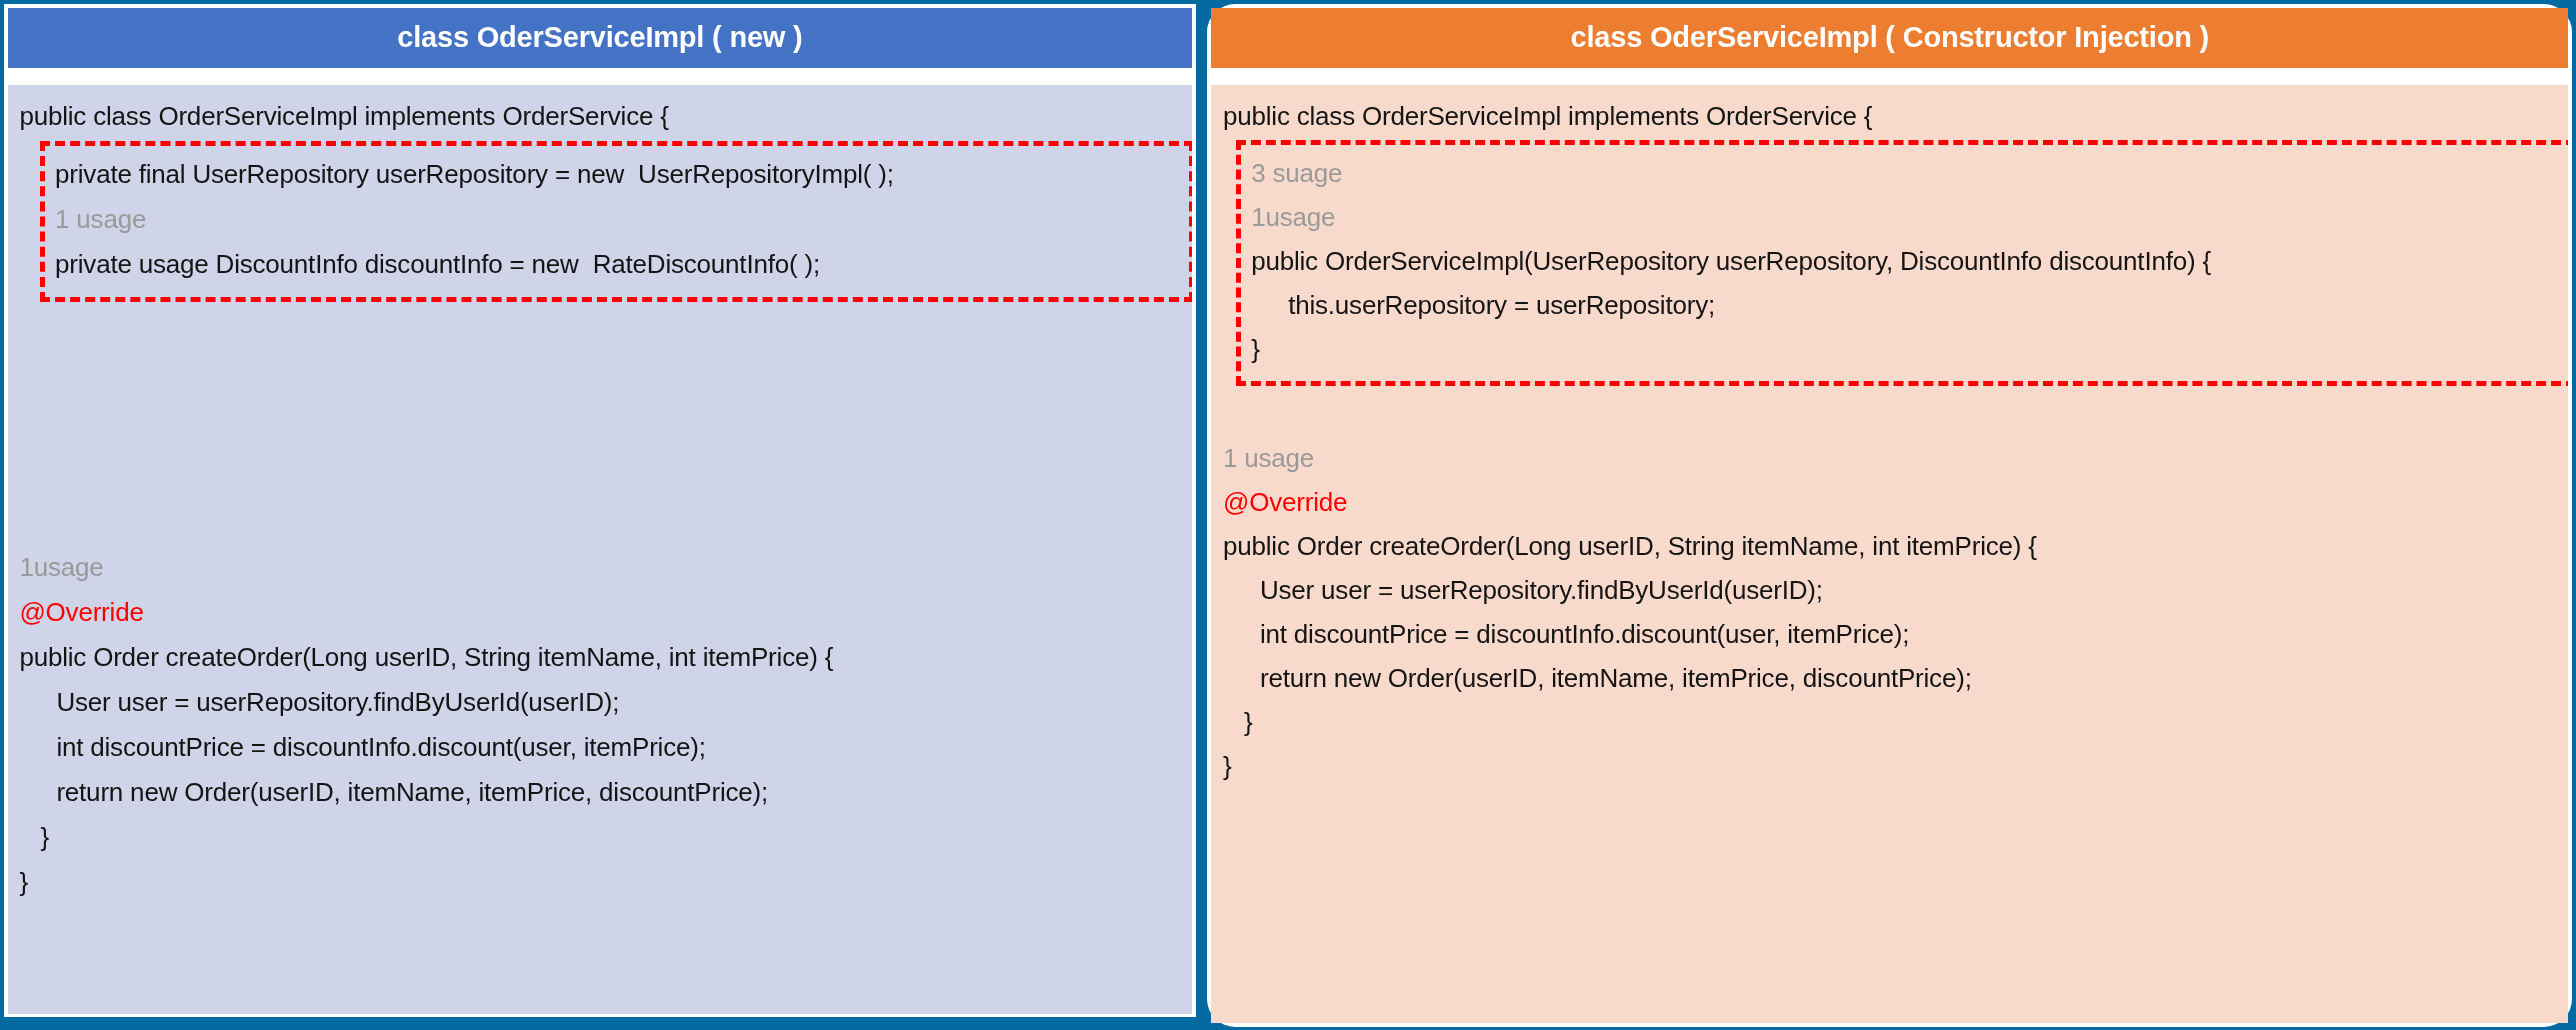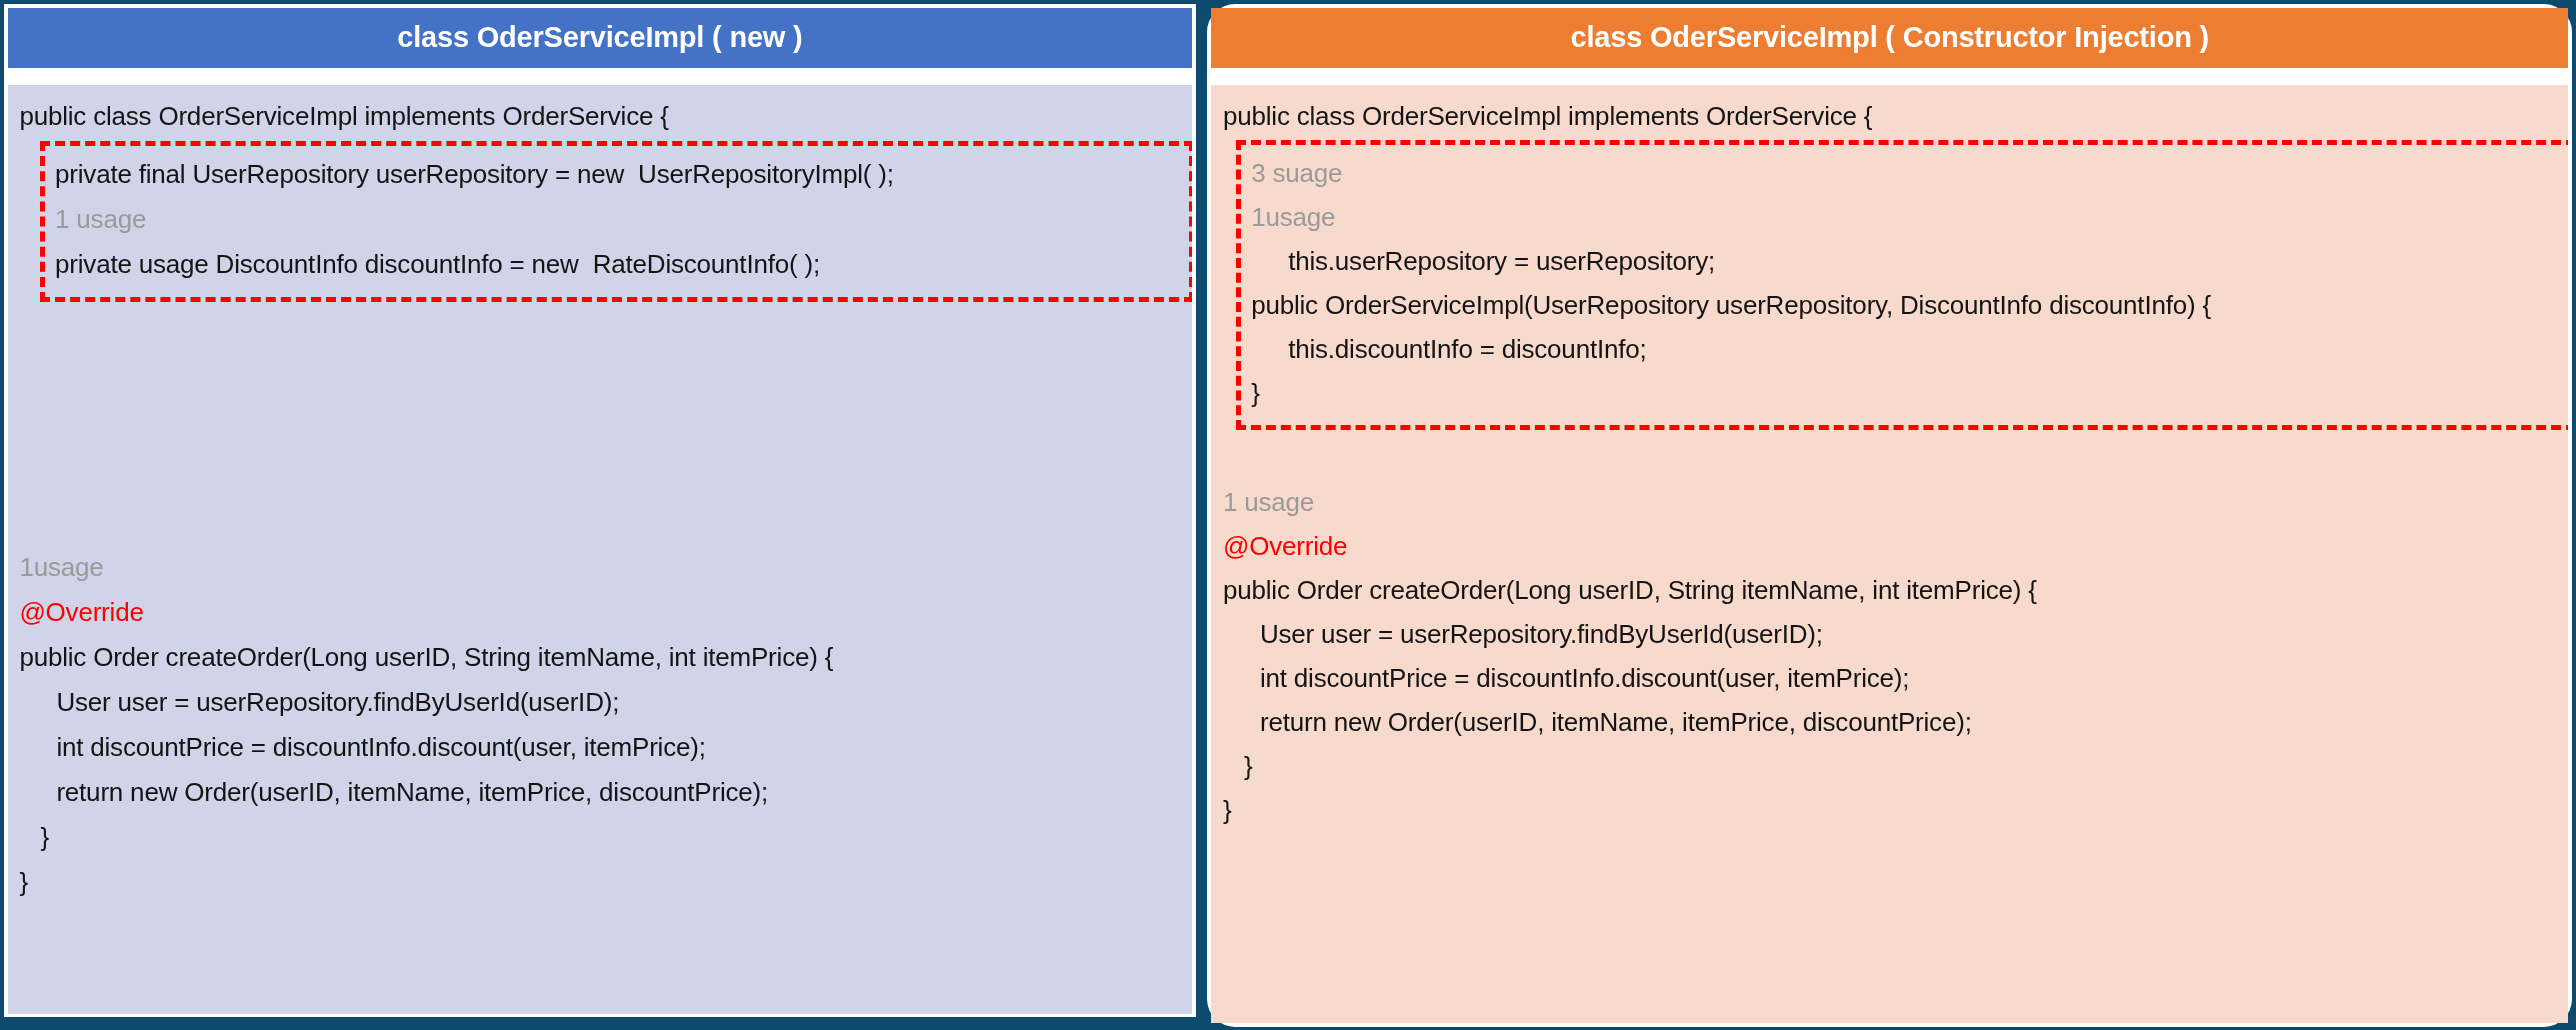--- a/index.html
+++ b/index.html
@@ -1,19 +1,19 @@
 <!DOCTYPE html>
 <html><head>
 <meta charset="utf-8">
 <style>
   html, body { margin: 0; padding: 0; background: #000; }
   .stage {
     width: 2576px;
     height: 1031px;
-    background: #0c4a6e;
+    background: #0369a1;
     display: flex;
     box-sizing: border-box;
     padding: 3.9px;
     gap: 11.6px;
     font-family: "Liberation Sans", sans-serif;
   }
   .panel {
     display: flex;
     flex-direction: column;
     background: #fff;
@@ -97,23 +97,22 @@
     <header class="panel-header">
       <span>class OderServiceImpl ( Constructor Injection )</span>
     </header>
     <div class="panel-body">
       <div>
           <div class="line code">public class OrderServiceImpl implements OrderService {</div>
         </div>
       <div class="dashed-box">
           <div class="line usage">3 suage</div>
           <div class="line usage">1usage</div>
+          <div class="line code">public OrderServiceImpl(UserRepository userRepository, DiscountInfo discountInfo) {</div>
           <div class="line code ind2">this.userRepository = userRepository;</div>
-          <div class="line code">public OrderServiceImpl(UserRepository userRepository, DiscountInfo discountInfo) {</div>
-          <div class="line code ind2">this.discountInfo = discountInfo;</div>
           <div class="line code">}</div>
         </div>
       <div class="post-box">
           <div class="line usage">1 usage</div>
           <div class="line annotation">@Override</div>
           <div class="line code">public Order createOrder(Long userID, String itemName, int itemPrice) {</div>
           <div class="line code ind2">User user = userRepository.findByUserId(userID);</div>
           <div class="line code ind2">int discountPrice = discountInfo.discount(user, itemPrice);</div>
           <div class="line code ind2">return new Order(userID, itemName, itemPrice, discountPrice);</div>
           <div class="line code ind1">}</div>

